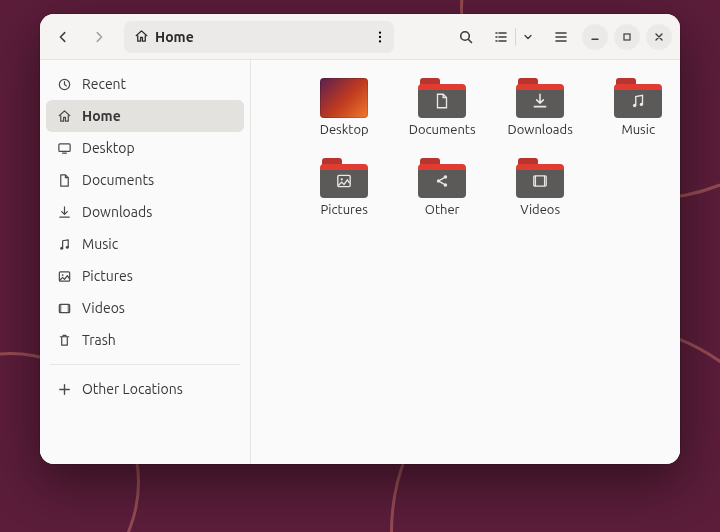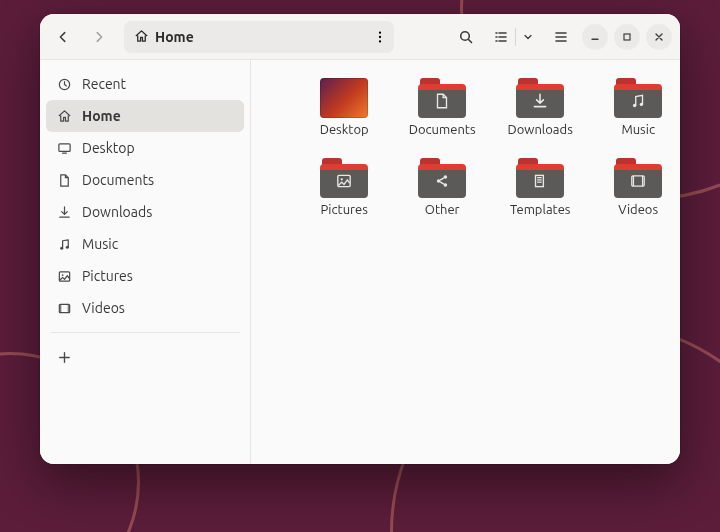--- a/index.html
+++ b/index.html
@@ -321,29 +321,38 @@
       </div>
       <div class="side-item">
         <span class="ico">
             <svg width="15" height="15" viewBox="0 0 16 16">
               <rect x="2.5" y="3.5" width="11" height="9" rx="1" fill="none" stroke="currentColor" stroke-width="1.3"></rect>
               <path d="M4 3.5v9M12 3.5v9" stroke="currentColor" stroke-width="1"></path>
             </svg>
           </span>
         <span>Videos</span>
       </div>
+      <div class="side-item">
+        <span class="ico">
+            <svg width="15" height="15" viewBox="0 0 16 16">
+              <path d="M3 4h10M5 4v9h6V4M6.5 4V2.5h3V4" fill="none" stroke="currentColor" stroke-width="1.3" stroke-linejoin="round"></path>
+            </svg>
+          </span>
+        <span>Trash</span>
+      </div>
 
       <div class="side-sep"></div>
 
       <div class="side-item">
         <span class="ico">
             <svg width="15" height="15" viewBox="0 0 16 16">
               <path d="M8 3v10M3 8h10" stroke="currentColor" stroke-width="1.5" stroke-linecap="round"></path>
             </svg>
           </span>
+        <span>Other Locations</span>
       </div>
     </div>
 
     <div class="content">
       <div class="grid">
 
         <div class="item">
           <div class="desktop-tile"></div>
           <span class="label">Desktop</span>
         </div>
@@ -410,32 +419,20 @@
                   <circle cx="11" cy="4.5" r="1.6" fill="currentColor"></circle>
                   <circle cx="11" cy="11.5" r="1.6" fill="currentColor"></circle>
                   <path d="M6.3 7.2 9.7 5.2M6.3 8.8l3.4 2" stroke="currentColor" stroke-width="1.3"></path>
                 </svg>
               </div>
           </div>
           <span class="label">Other</span>
         </div>
 
 
-        <div class="item">
-          <div class="folder">
-            <div class="tab"></div>
-            <div class="front">
-                <svg class="glyph" width="18" height="18" viewBox="0 0 16 16">
-                  <rect x="4" y="3" width="7" height="10" fill="none" stroke="currentColor" stroke-width="1.2"></rect>
-                  <path d="M5.5 5h4M5.5 7h4M5.5 9h4" stroke="currentColor" stroke-width="1"></path>
-                </svg>
-              </div>
-          </div>
-          <span class="label">Templates</span>
-        </div>
 
         <div class="item">
           <div class="folder">
             <div class="tab"></div>
             <div class="front">
                 <svg class="glyph" width="18" height="18" viewBox="0 0 16 16">
                   <rect x="2.5" y="3.5" width="11" height="9" rx="1" fill="none" stroke="currentColor" stroke-width="1.2"></rect>
                   <path d="M4 3.5v9M12 3.5v9" stroke="currentColor" stroke-width="1"></path>
                 </svg>
               </div>

